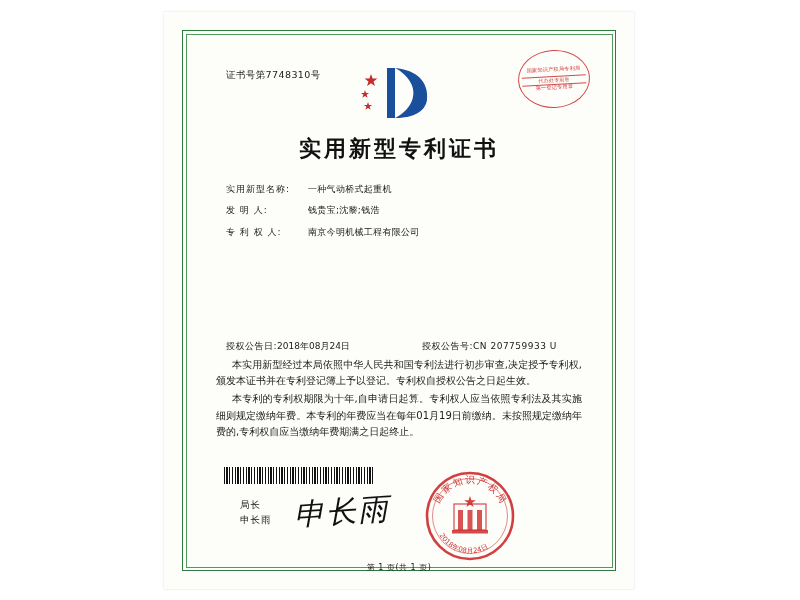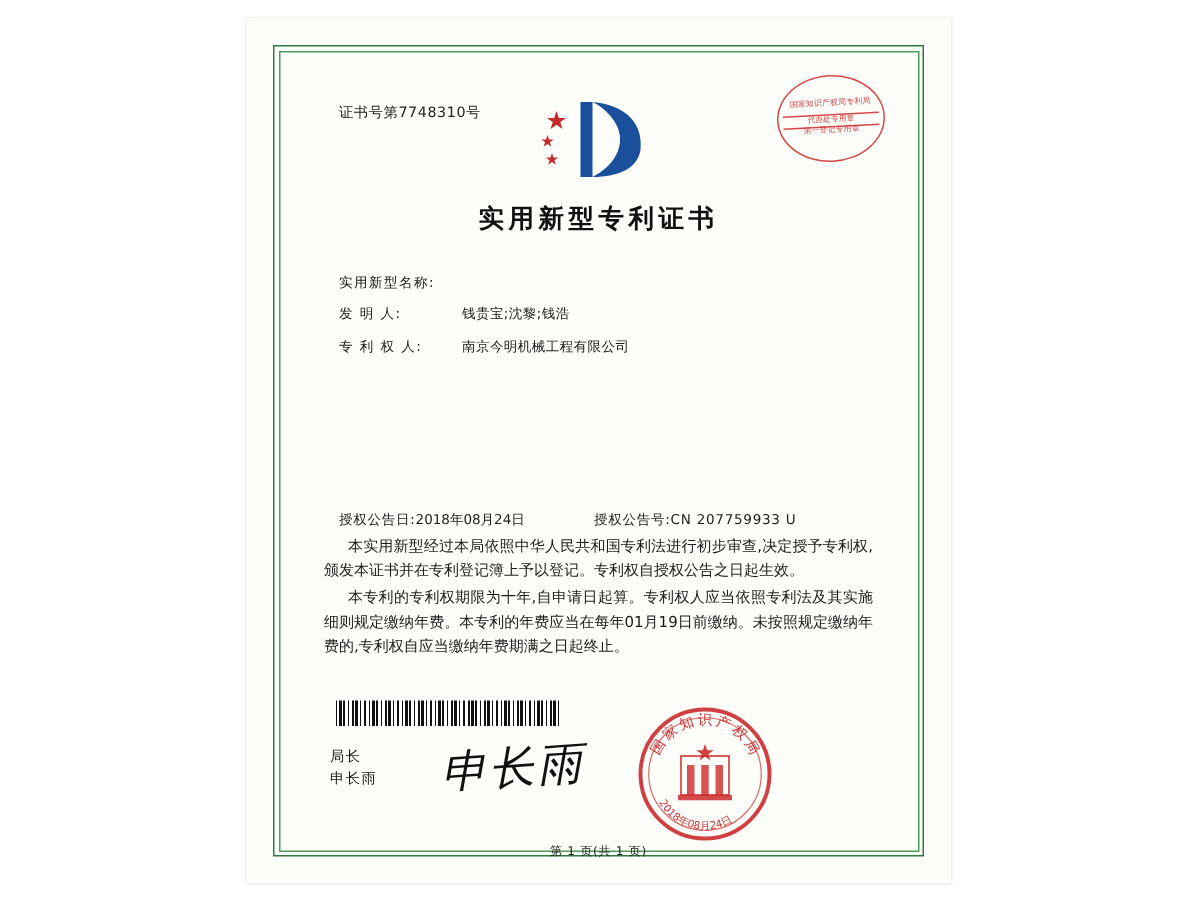--- a/index.html
+++ b/index.html
@@ -102,21 +102,21 @@
     justify-content: center;
   }
   .logo svg { display: block; }
 
   .title {
     position: absolute;
     left: 0;
     right: 0;
     top: 122px;
     text-align: center;
-    font-size: 17px;
+    font-size: 22px;
     font-weight: bold;
     letter-spacing: 3px;
     color: #111;
     font-family: "DejaVu Sans", sans-serif;
   }
 
   .fields {
     position: absolute;
     left: 62px;
     top: 172px;
@@ -143,21 +143,21 @@
     position: absolute;
     left: 62px;
     top: 328px;
     width: 360px;
     font-size: 9px;
     color: #1a1a1a;
     display: flex;
   }
   .pub-left { width: 170px; flex: 0 0 170px; }
   .pub-left .pl-label { letter-spacing: 0.5px; }
-  .pub-right { flex: 1; letter-spacing: 0.5px; }
+  .pub-right { flex: 1; letter-spacing: 0.5px; margin-left: 26px; }
 
   .body-text {
     position: absolute;
     left: 52px;
     top: 345px;
     width: 366px;
     font-size: 10px;
     line-height: 1.62;
     color: #1b1b1b;
     text-align: justify;
@@ -182,21 +182,21 @@
         #fff 4px, #fff 5px,
         #111 5px, #111 6px,
         #fff 6px, #fff 8px,
         #111 8px, #111 9px,
         #fff 9px, #fff 11px
       );
   }
 
   .signature-block {
     position: absolute;
-    left: 56px;
+    left: 76px;
     top: 486px;
     font-size: 9.5px;
     color: #1a1a1a;
     line-height: 1.55;
     letter-spacing: 1px;
   }
   .handwriting {
     position: absolute;
     left: 130px;
     top: 480px;
@@ -260,20 +260,21 @@
           <path d="M58,16 C72,20 78,32 70,44 C76,34 72,24 58,16 Z" fill="#ffffff" opacity="0.55"></path>
         </g>
       </svg>
     </div>
 
     <div class="title">实用新型专利证书</div>
 
     <div class="fields">
       <div class="field-row">
         <div class="field-label">实用新型名称:</div>
+        <div class="field-value">一种气动桥式起重机</div>
       </div>
       <div class="field-row">
         <div class="field-label">发 明 人:</div>
         <div class="field-value">钱贵宝;沈黎;钱浩</div>
       </div>
       <div class="field-row">
         <div class="field-label">专 利 权 人:</div>
         <div class="field-value">南京今明机械工程有限公司</div>
       </div>
     </div>

